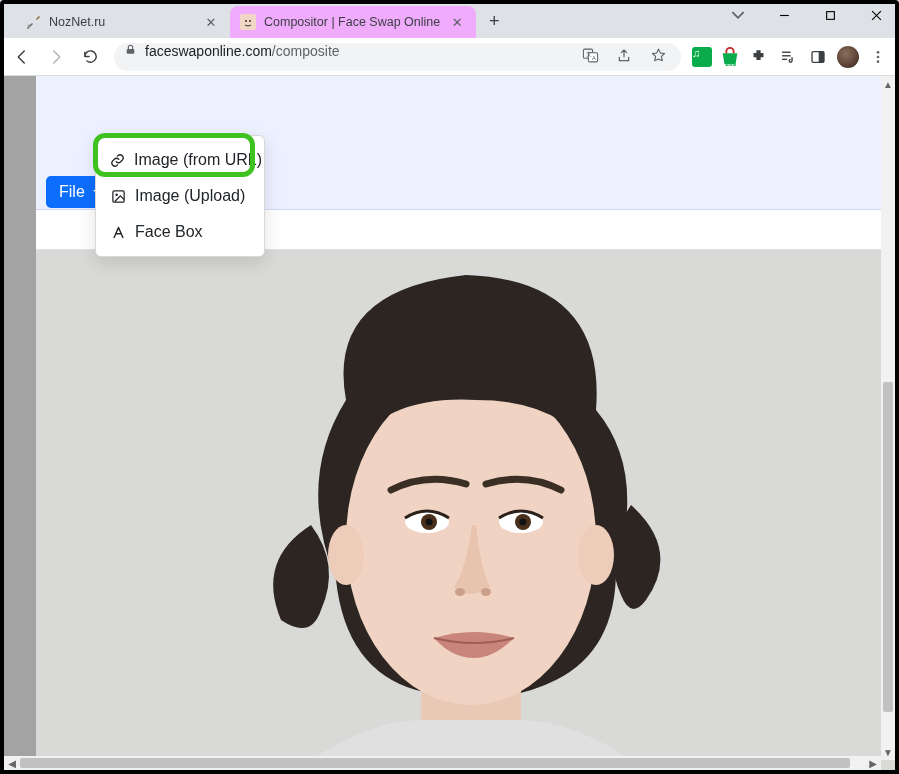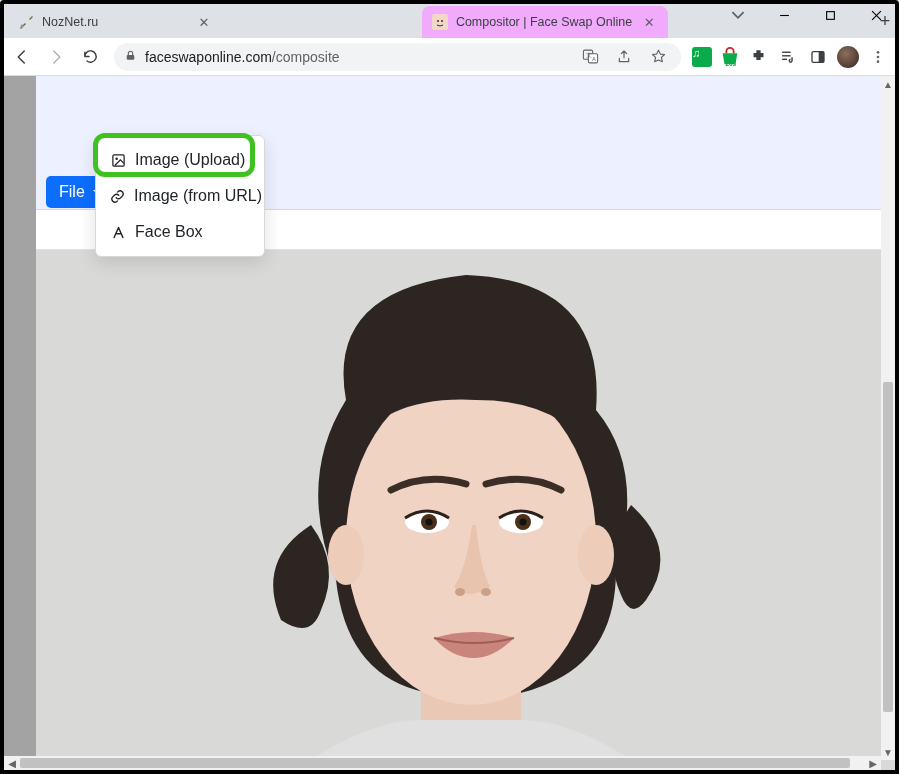--- a/index.html
+++ b/index.html
@@ -10,23 +10,22 @@
     height: 774px;
     overflow: hidden;
     position: relative;
   }
   
   .titlebar {
     height: 38px;
     background: #dee1e6;
     display: flex;
     align-items: flex-end;
-    padding-left: 8px;
+    padding-left: 15px;
     position: relative;
-    justify-content: space-between;
   }
   .tab {
     height: 32px;
     background: #dee1e6;
     display: flex;
     align-items: center;
     padding: 0 10px;
     min-width: 215px;
     position: relative;
     font-size: 12.5px;
@@ -59,21 +58,21 @@
     gap: 2px;
   }
   .nav-btn { width:32px; height:30px; display:flex; align-items:center; justify-content:center; color:#5f6368; border-radius:50%; }
   .nav-btn.enabled { color:#3c4043; }
   .omnibox {
     flex:1;
     height:28px;
     background:#f1f3f4;
     border-radius:14px;
     display:flex;
-    align-items:center;
+    align-items:flex-start;
     padding:0 10px;
     gap:8px;
     color:#202124;
     font-size:14px;
     margin: 0 6px;
   }
   .omnibox .lock { color:#5f6368; font-size:12px; }
   .omnibox .url { flex:1; white-space:nowrap; overflow:hidden; text-overflow:ellipsis; }
   .omnibox .url .path { color:#5f6368; }
   .right-icons { display:flex; align-items:center; gap:4px; padding-right:2px; }
@@ -384,34 +383,34 @@
         <path d="M150 520 Q220 470 275 470 L375 470 Q430 470 500 520 Z" fill="#dfe0df"></path>
       </svg>
     </div>
   </div>
 </div>
 
 <div class="dropdown">
   <div class="dropdown-item">
     <span class="dd-icon">
       <svg width="15" height="15" viewBox="0 0 24 24">
+          <path d="M10 14a5 5 0 0 0 7 0l3-3a5 5 0 0 0-7-7l-1 1M14 10a5 5 0 0 0-7 0l-3 3a5 5 0 0 0 7 7l1-1" stroke="#212529" stroke-width="2.2" fill="none" stroke-linecap="round"></path>
+        </svg>
+    </span>
+    <span>Image (from URL)</span>
+  </div>
+  <div class="dropdown-item">
+    <span class="dd-icon">
+      <svg width="15" height="15" viewBox="0 0 24 24">
           <rect x="3" y="3" width="18" height="18" rx="2" fill="none" stroke="#212529" stroke-width="2"></rect>
           <circle cx="9" cy="9" r="2" fill="#212529"></circle>
           <path d="M21 17l-6-6-9 9" stroke="#212529" stroke-width="2" fill="none"></path>
         </svg>
     </span>
     <span>Image (Upload)</span>
-  </div>
-  <div class="dropdown-item">
-    <span class="dd-icon">
-      <svg width="15" height="15" viewBox="0 0 24 24">
-          <path d="M10 14a5 5 0 0 0 7 0l3-3a5 5 0 0 0-7-7l-1 1M14 10a5 5 0 0 0-7 0l-3 3a5 5 0 0 0 7 7l1-1" stroke="#212529" stroke-width="2.2" fill="none" stroke-linecap="round"></path>
-        </svg>
-    </span>
-    <span>Image (from URL)</span>
   </div>
   <div class="dropdown-item">
     <span class="dd-icon">
       <svg width="15" height="15" viewBox="0 0 24 24">
           <path d="M5 20L12 4l7 16M8 14h8" stroke="#212529" stroke-width="2.3" fill="none" stroke-linecap="round" stroke-linejoin="round"></path>
         </svg>
     </span>
     <span>Face Box</span>
   </div>
 </div>

